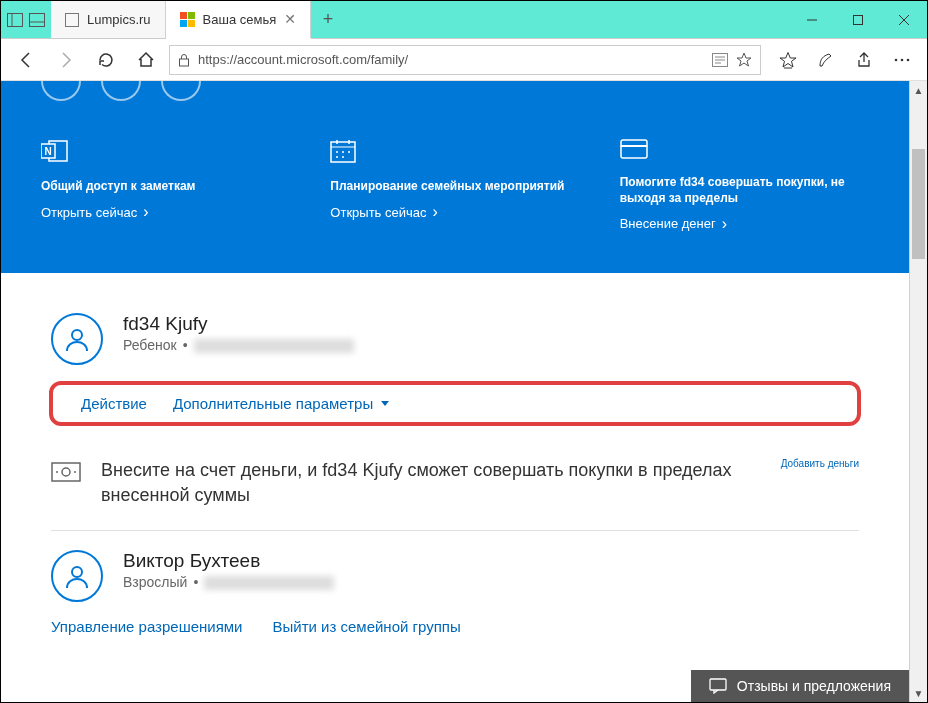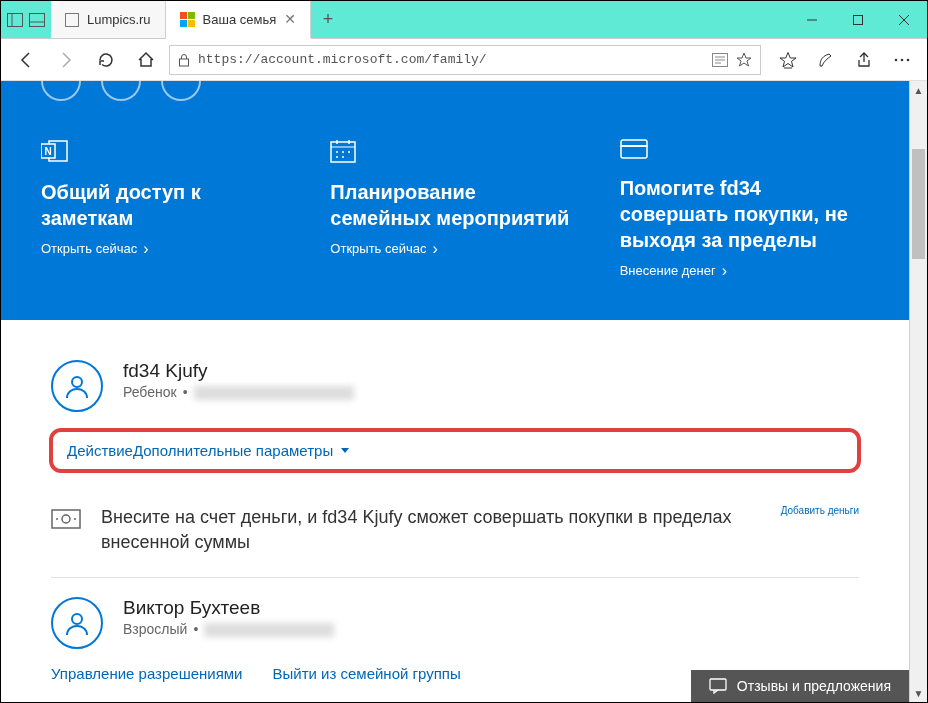--- a/index.html
+++ b/index.html
@@ -13,51 +13,51 @@
 .tab.active { background: #fff; border-bottom: 2px solid #fff; margin-bottom: -1px; }
 .tab-close { color: #777; font-size: 14px; }
 .newtab-btn { width: 34px; display: flex; align-items: center; justify-content: center; color: #555; font-size: 18px; cursor: pointer; }
 .window-controls { display: flex; }
 .window-btn { width: 46px; display: flex; align-items: center; justify-content: center; cursor: pointer; }
 
 
 .addrbar { height: 42px; display: flex; align-items: center; padding: 0 8px; gap: 6px; border-bottom: 1px solid #e0e0e0; }
 .nav-btn { width: 34px; height: 34px; display: flex; align-items: center; justify-content: center; color: #555; cursor: pointer; }
 .url-box { flex: 1; height: 30px; border: 1px solid #ccc; display: flex; align-items: center; padding: 0 8px; gap: 8px; font-size: 13px; color: #555; }
-.url-text { flex: 1; white-space: nowrap; overflow: hidden; font-family: Liberation Mono, monospace; }
+.url-text { flex: 1; white-space: nowrap; overflow: hidden; }
 .right-icons { display: flex; gap: 4px; margin-left: 4px; }
 
 
 .content-wrapper { display: flex; height: calc(703px - 38px - 42px - 2px); }
 .content { flex: 1; overflow: hidden; background: #fff; position: relative; }
 .scrollbar { width: 18px; background: #f0f0f0; border-left: 1px solid #d0d0d0; position: relative; }
 .scroll-arrow { height: 18px; display: flex; align-items: center; justify-content: center; color: #555; font-size: 10px; }
 .scroll-thumb { position: absolute; top: 68px; left: 2px; right: 2px; height: 110px; background: #c0c0c0; }
 
 
 .banner-circles { height: 30px; background: #0078D7; display: flex; gap: 20px; padding-left: 40px; }
 .circle-part { width: 40px; height: 20px; border: 2px solid rgba(255,255,255,0.6); border-top: none; border-radius: 0 0 40px 40px; }
 .blue-banner { background: #0078D7; color: #fff; padding: 28px 40px 40px 40px; display: flex; gap: 40px; }
 .banner-col { flex: 1; }
 .banner-icon { margin-bottom: 12px; }
-.banner-title { font-size: 20px; font-weight: 600; margin-bottom: 8px; line-height: 1.3; }
+.banner-title { font-size: 12px; font-weight: 600; margin-bottom: 8px; line-height: 1.3; }
 .banner-link { font-size: 13px; display: inline-flex; align-items: center; gap: 6px; cursor: pointer; }
 .banner-link::after { content: "›"; font-size: 16px; }
 
 
 .members { padding: 40px 50px 0 50px; }
 .member-row { display: flex; align-items: flex-start; gap: 20px; margin-bottom: 16px; }
 .avatar { width: 52px; height: 52px; border-radius: 50%; border: 2px solid #0078D7; display: flex; align-items: center; justify-content: center; flex-shrink: 0; }
 .avatar svg { stroke: #0078D7; fill: none; }
 .member-name { font-size: 19px; color: #222; margin-bottom: 2px; }
 .member-role { font-size: 14px; color: #666; }
 .member-role .sep { margin: 0 6px; }
 .blur-text { display: inline-block; width: 160px; height: 14px; background: #ddd; filter: blur(3px); vertical-align: middle; }
 
-.actions-row { display: flex; padding: 10px 14px; margin: 6px -2px 20px -2px; border: 4px solid #E04040; border-radius: 12px; text-align: right; }
+.actions-row { display: flex; gap: 26px; padding: 10px 28px; margin: 6px -2px 20px -2px; border: 4px solid #E04040; border-radius: 12px; text-align: right; }
 .action-link { color: #0067B8; font-size: 15px; cursor: pointer; display: inline-flex; align-items: center; gap: 6px; }
 .chev-down::after { content: ""; display: inline-block; width: 0; height: 0; border-left: 4px solid transparent; border-right: 4px solid transparent; border-top: 5px solid #0067B8; margin-left: 2px; }
 
 .money-row { display: flex; align-items: flex-start; gap: 18px; padding: 12px 0 22px 0; border-bottom: 1px solid #e0e0e0; }
 .money-icon { width: 32px; flex-shrink: 0; padding-top: 4px; color: #666; }
 .money-text { flex: 1; font-size: 18px; color: #333; line-height: 1.4; }
 .money-link { color: #0067B8; font-size: 10px; cursor: pointer; white-space: nowrap; }
 
 .member2-row { margin-top: 19px; }
 .actions2 { display: flex; gap: 30px; margin-top: 14px; margin-bottom: 40px; }

